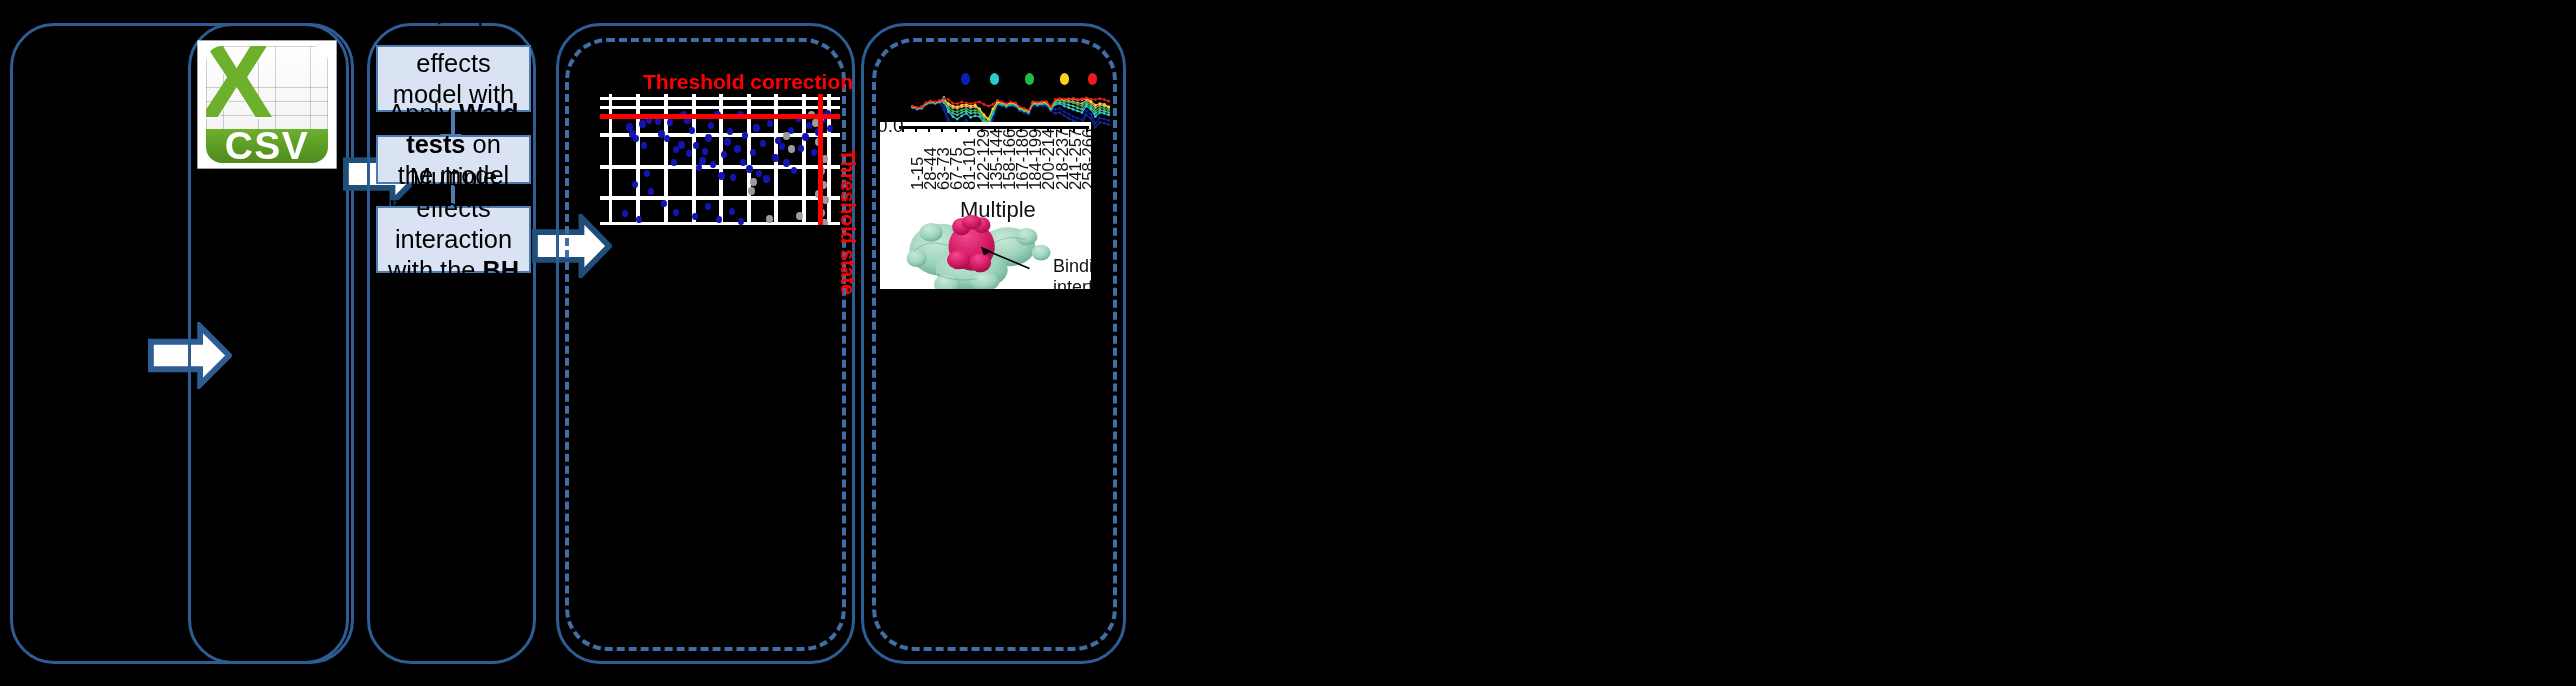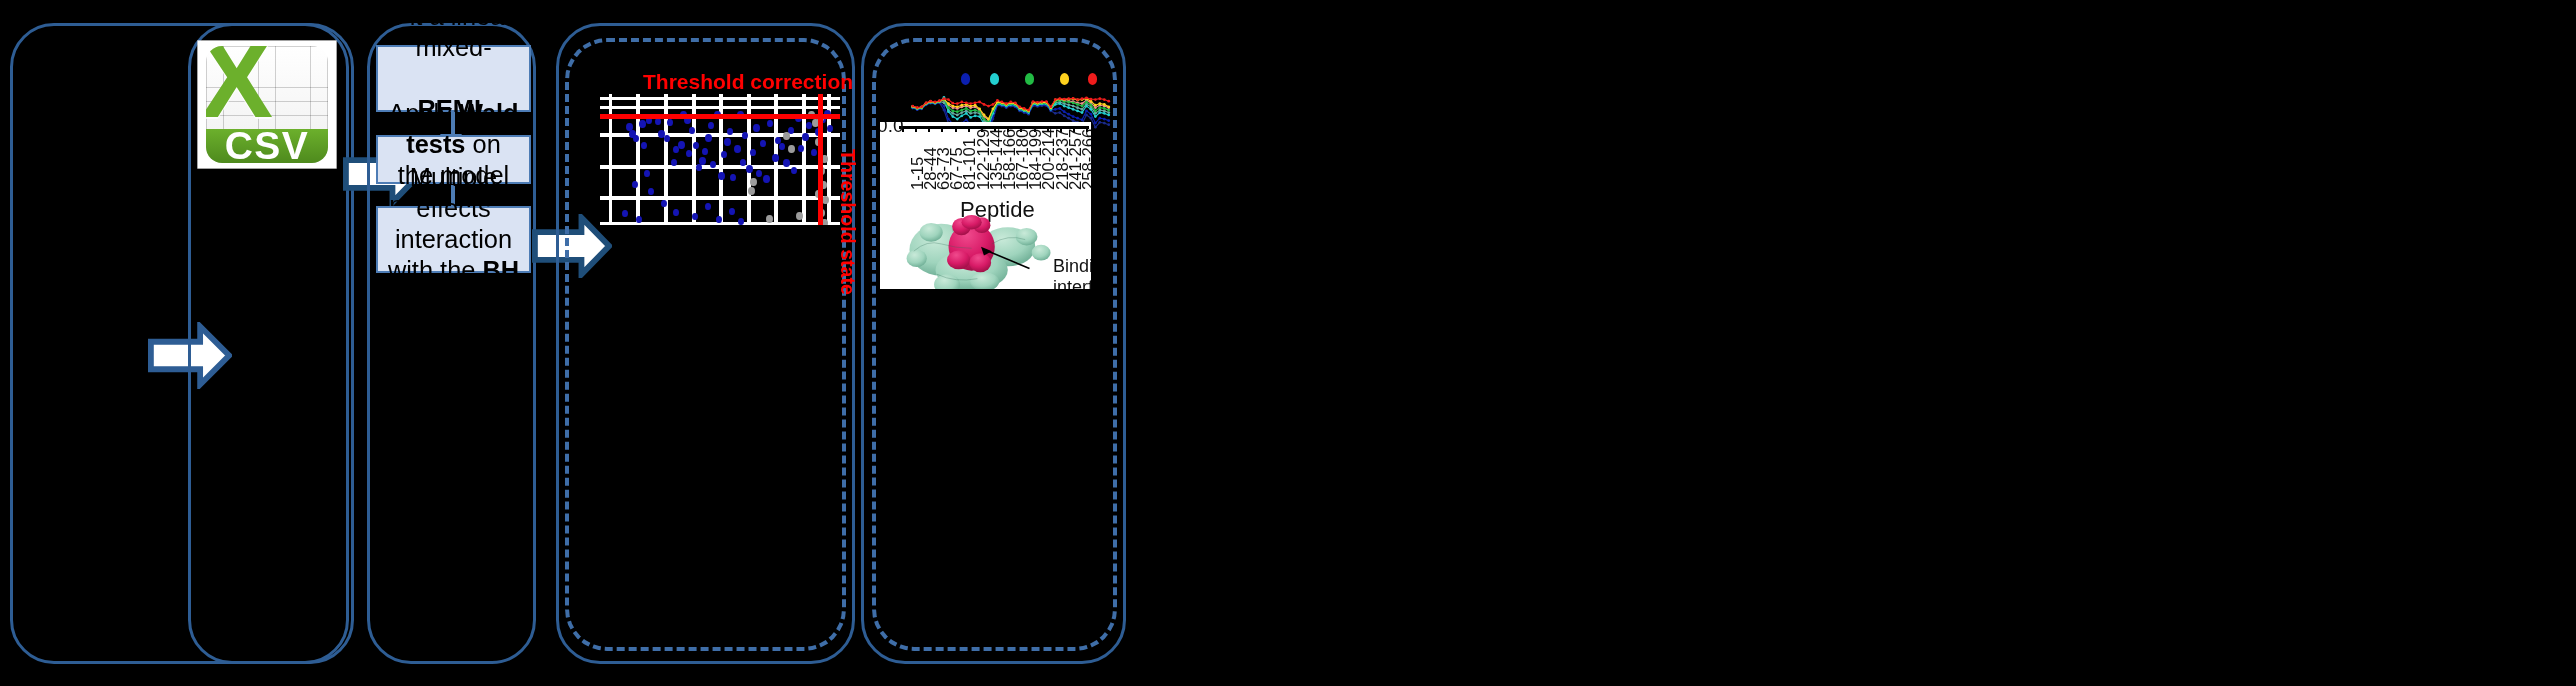--- a/index.html
+++ b/index.html
@@ -115,21 +115,21 @@
     <svg width="80" height="64" viewBox="0 0 110 88">
       <polygon points="4,25 68,25 68,5 106,44 68,83 68,63 4,63" fill="#ffffff" stroke="#1f4e79" stroke-width="8" stroke-linejoin="miter"></polygon>
     </svg>
   </div>
 
   <div class="panel panel-solid" style="left:367px;top:23px;width:169px;height:641px;"></div>
 
   <div class="pbox" style="left:376px;top:45px;width:155px;height:67px;">
     <div>
       <span>Fit a linear mixed-</span><br>
-      <br>
+      <span>effects model with</span><br>
       <b>REML</b><span> estimates</span>
     </div>
   </div>
   <div class="vconn" style="left:451px;top:112px;height:23px;"></div>
   <div class="vconn-head" style="left:440px;top:134px;"></div>
 
   <div class="pbox" style="left:376px;top:135px;width:155px;height:49px;">
     <div>
       <span>Apply </span><b>Wald tests</b><span> on</span><br>
       <span>the model parameters</span>
@@ -681,21 +681,21 @@
         <div class="plabel" style="left: 107px; top: 68px;">135-144</div>
         <div class="plabel" style="left: 120px; top: 68px;">158-166</div>
         <div class="plabel" style="left: 133px; top: 68px;">167-180</div>
         <div class="plabel" style="left: 146px; top: 68px;">184-199</div>
         <div class="plabel" style="left: 159px; top: 68px;">200-214</div>
         <div class="plabel" style="left: 173px; top: 68px;">218-237</div>
         <div class="plabel" style="left: 186px; top: 68px;">241-257</div>
         <div class="plabel" style="left: 199px; top: 68px;">258-266</div>
       </div>
     <div class="ylab" style="left:-2.9px;top:-7.3px;">0.0</div>
-    <div class="axis-title" style="left:80px;top:75px;">Peptide</div>
+    <div class="axis-title" style="left:80px;top:75px;">Multiple</div>
 
     <svg class="protein" style="left:19px;top:93px;" width="167" height="81" viewBox="0 0 230 112">
       <defs>
         <radialGradient id="gGreen" cx="40%" cy="30%" r="75%">
           <stop offset="0%" stop-color="#c9ead9"></stop>
             <stop offset="60%" stop-color="#9fd4bd"></stop>
           <stop offset="100%" stop-color="#6aab92"></stop>
         </radialGradient>
         <radialGradient id="gPink" cx="40%" cy="25%" r="75%">
           <stop offset="0%" stop-color="#f04a8d"></stop>

